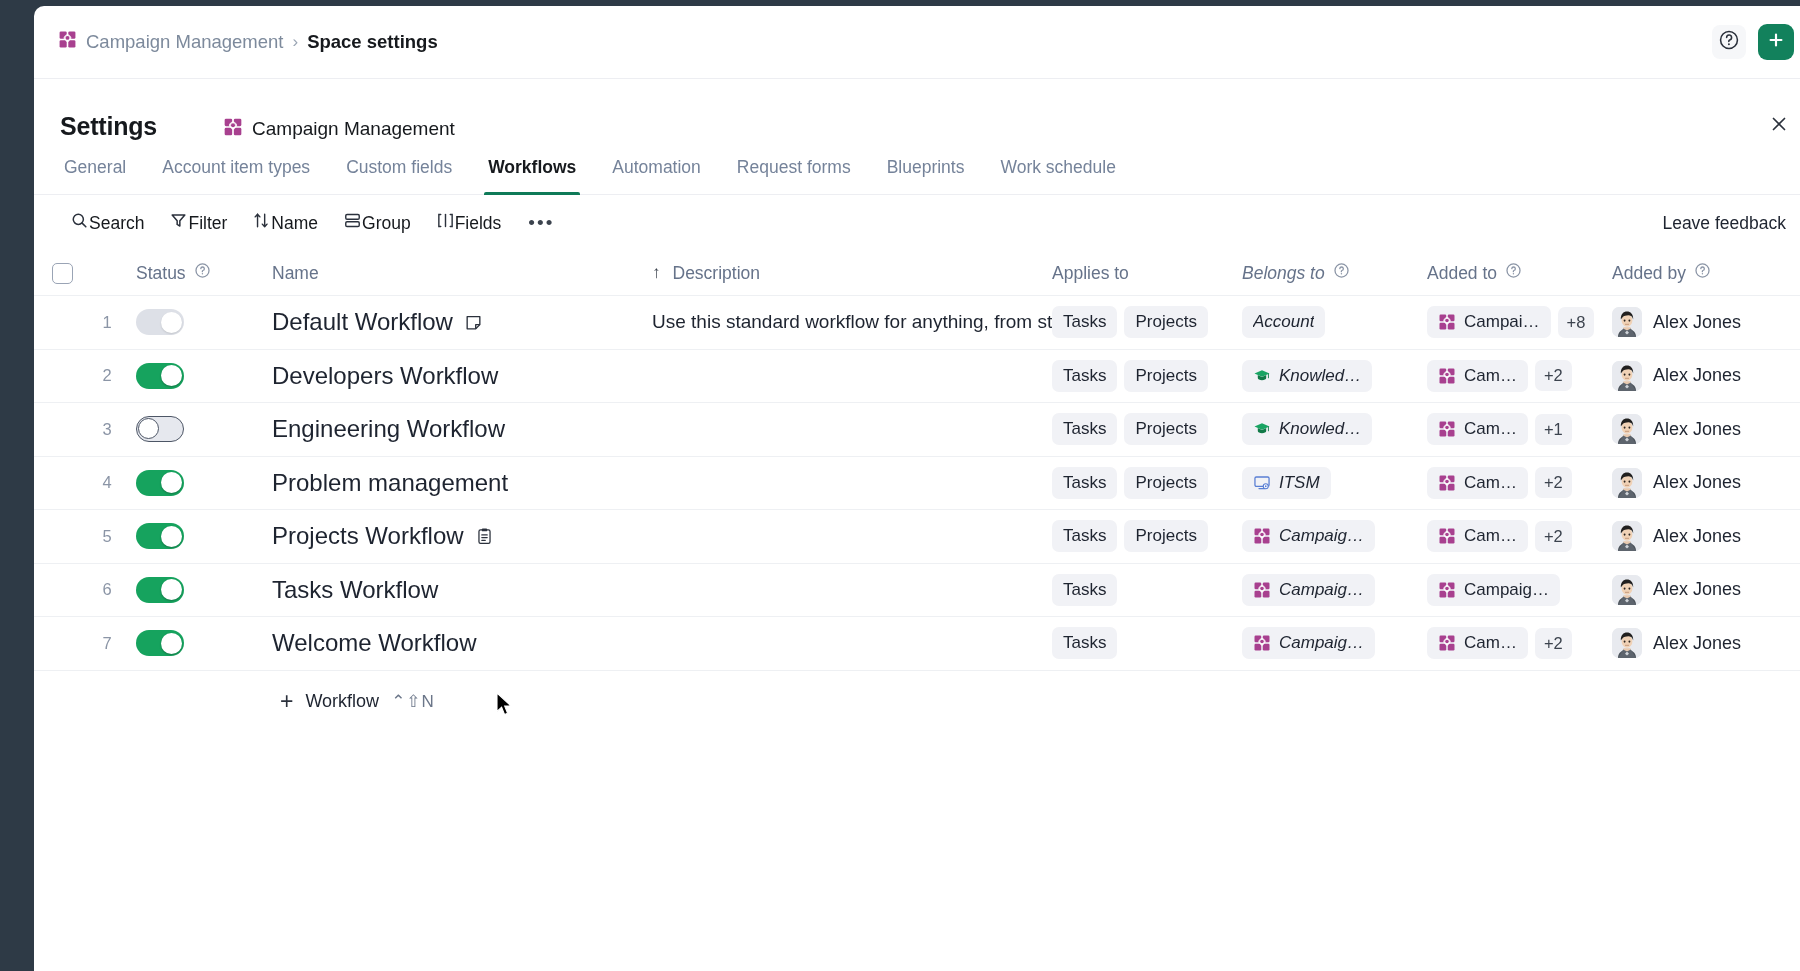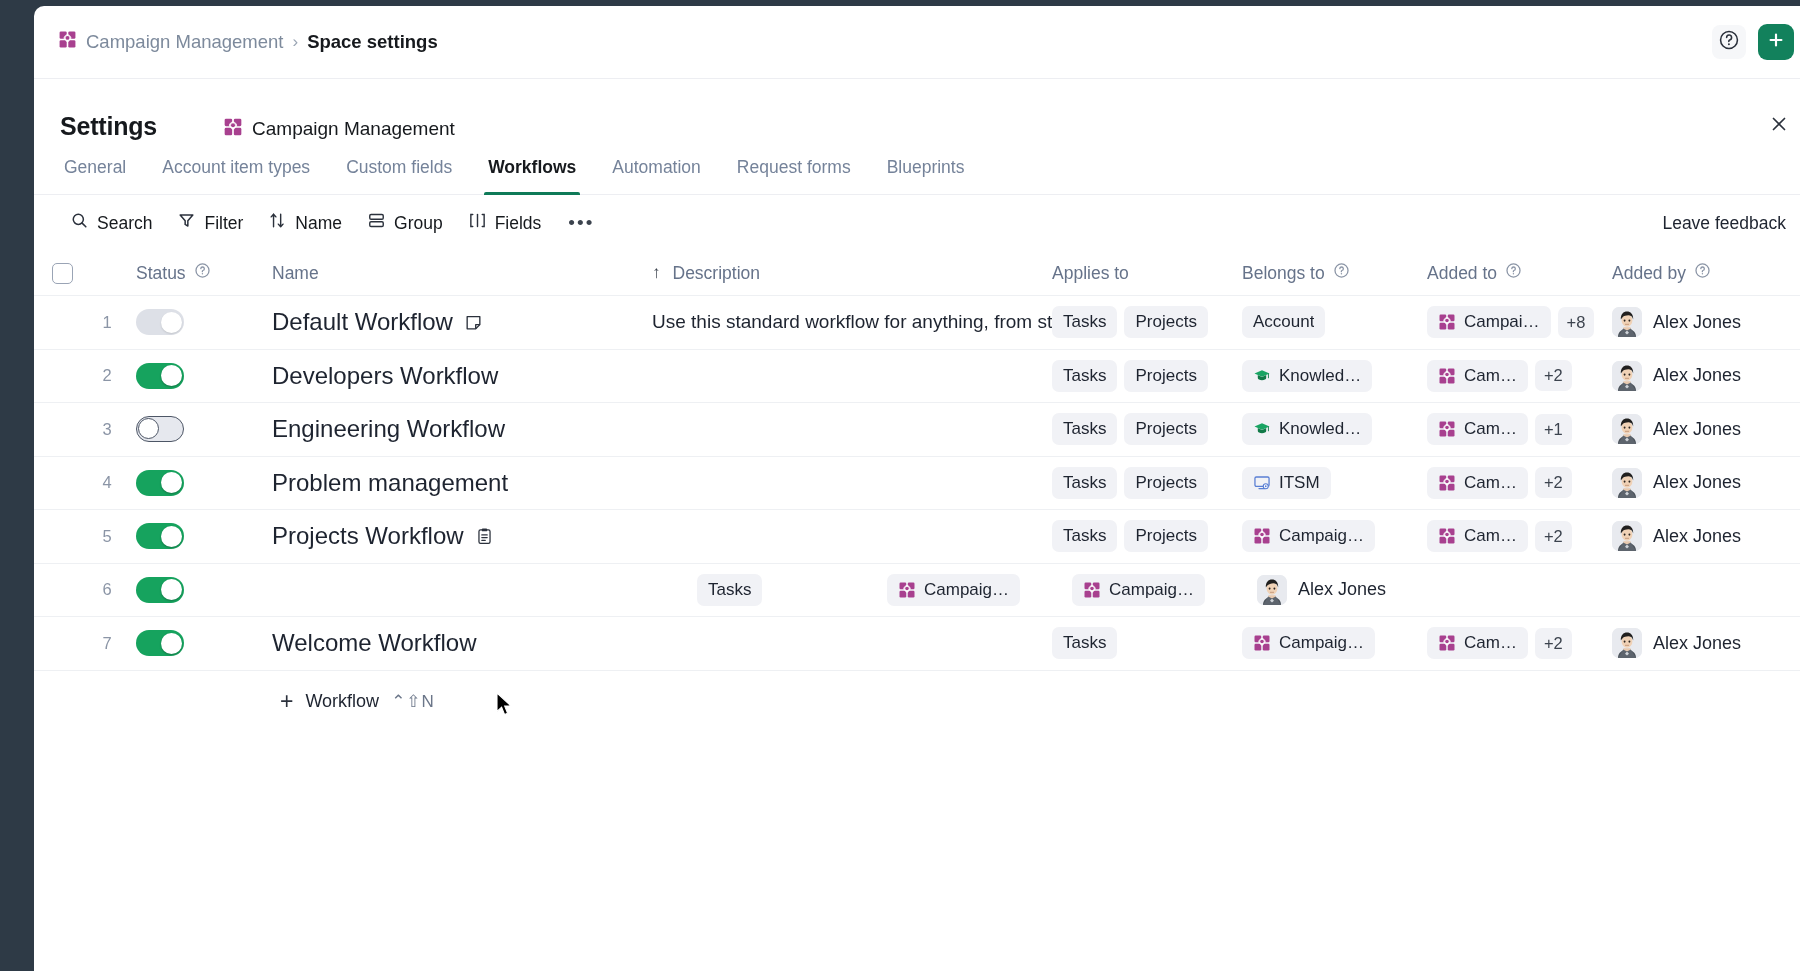--- a/index.html
+++ b/index.html
@@ -86,21 +86,21 @@
   }
 
   
   .toolbar {
     height: 56px; flex: 0 0 56px;
     display: flex; align-items: center;
     padding: 0 26px 0 26px;
     gap: 5px;
   }
   .tool {
-    display: flex; align-items: center; gap: 8px;
+    display: flex; align-items: center; 
     padding: 6px 10px; border-radius: 7px;
     font-size: 17.5px; color: #16191d;
   }
   .tool-more { padding: 6px 12px; letter-spacing: 2px; font-size: 19px; color: #3c434e; }
   .toolbar-spacer { flex: 1; }
   .leave-feedback { font-size: 17.5px; color: #1e2430; padding-right: 4px; }
 
   
   .table { flex: 1; overflow: hidden; }
   .row {
@@ -109,21 +109,21 @@
     border-bottom: 1px solid #eef0f3;
   }
   .row.header { height: 45px; border-bottom: 1px solid #eef0f3; }
 
   .c-check { width: 56px; flex: 0 0 56px; display: flex; justify-content: center; align-items: center; }
   .c-num   { width: 34px; flex: 0 0 34px; display: flex; justify-content: center; font-size: 16.5px; color: #8b95a6; }
   .c-status{ width: 148px; flex: 0 0 148px; display: flex; align-items: flex-end; padding-left: 12px; }
   .c-name  { width: 355px; flex: 0 0 355px; display: flex; align-items: center; gap: 11px; padding-left: 0px; }
   .c-desc  { width: 425px; flex: 0 0 425px; display: flex; align-items: center; gap: 10px; overflow: hidden; padding-left: 25px; }
   .c-applies { width: 190px; flex: 0 0 190px; display: flex; align-items: center; gap: 7px; }
-  .c-belongs { width: 185px; flex: 0 0 185px; display: flex; align-items: flex-start; }
+  .c-belongs { width: 185px; flex: 0 0 185px; display: flex; align-items: flex-start; font-style: italic; }
   .c-added  { width: 185px; flex: 0 0 185px; display: flex; align-items: center; gap: 7px; }
   .c-by     { flex: 1; display: flex; align-items: center; gap: 11px; }
 
   .hdr-label { font-size: 17.5px; color: #66738a; display: flex; align-items: center; gap: 8px; }
   .hdr-sort { color: #3c434e; font-size: 17px; margin-right: 2px; }
 
   .checkbox-hdr {
     width: 21px; height: 21px; border: 1.8px solid #9aa4b5;
     border-radius: 5px; background: #fff;
   }
@@ -254,20 +254,23 @@
       </div>
     <div class="tab">
         <span>Automation</span>
       </div>
     <div class="tab">
         <span>Request forms</span>
       </div>
     <div class="tab">
         <span>Blueprints</span>
       </div>
+    <div class="tab">
+        <span>Work schedule</span>
+      </div>
   </div>
 
   <div class="toolbar">
     <div class="tool">
       <span>
         <svg width="19" height="19" viewBox="0 0 24 24" fill="none" stroke="#2b313c" stroke-width="1.9" stroke-linecap="round">
           <circle cx="10.5" cy="10.5" r="6.4"></circle>
             <path d="M15.3 15.3L20 20"></path>
         </svg>
       </span>
@@ -715,20 +718,23 @@
           </div>
         </div>
         <div class="row">
           <div class="c-check"></div>
           <div class="c-num">6</div>
           <div class="c-status">
             <div class="toggle on">
               <span class="knob"></span>
             </div>
           </div>
+          <div class="c-name">
+            <span class="wf-name">Tasks Workflow</span>
+          </div>
           <div class="c-desc"></div>
           <div class="c-applies">
             <div class="chip">
               <span class="chip-label">Tasks</span>
             </div>
           </div>
           <div class="c-belongs">
             <div class="chip">
               <span style="display: inline-flex; flex: 0 0 auto;">
                 <svg width="18" height="18" viewBox="0 0 24 24">

